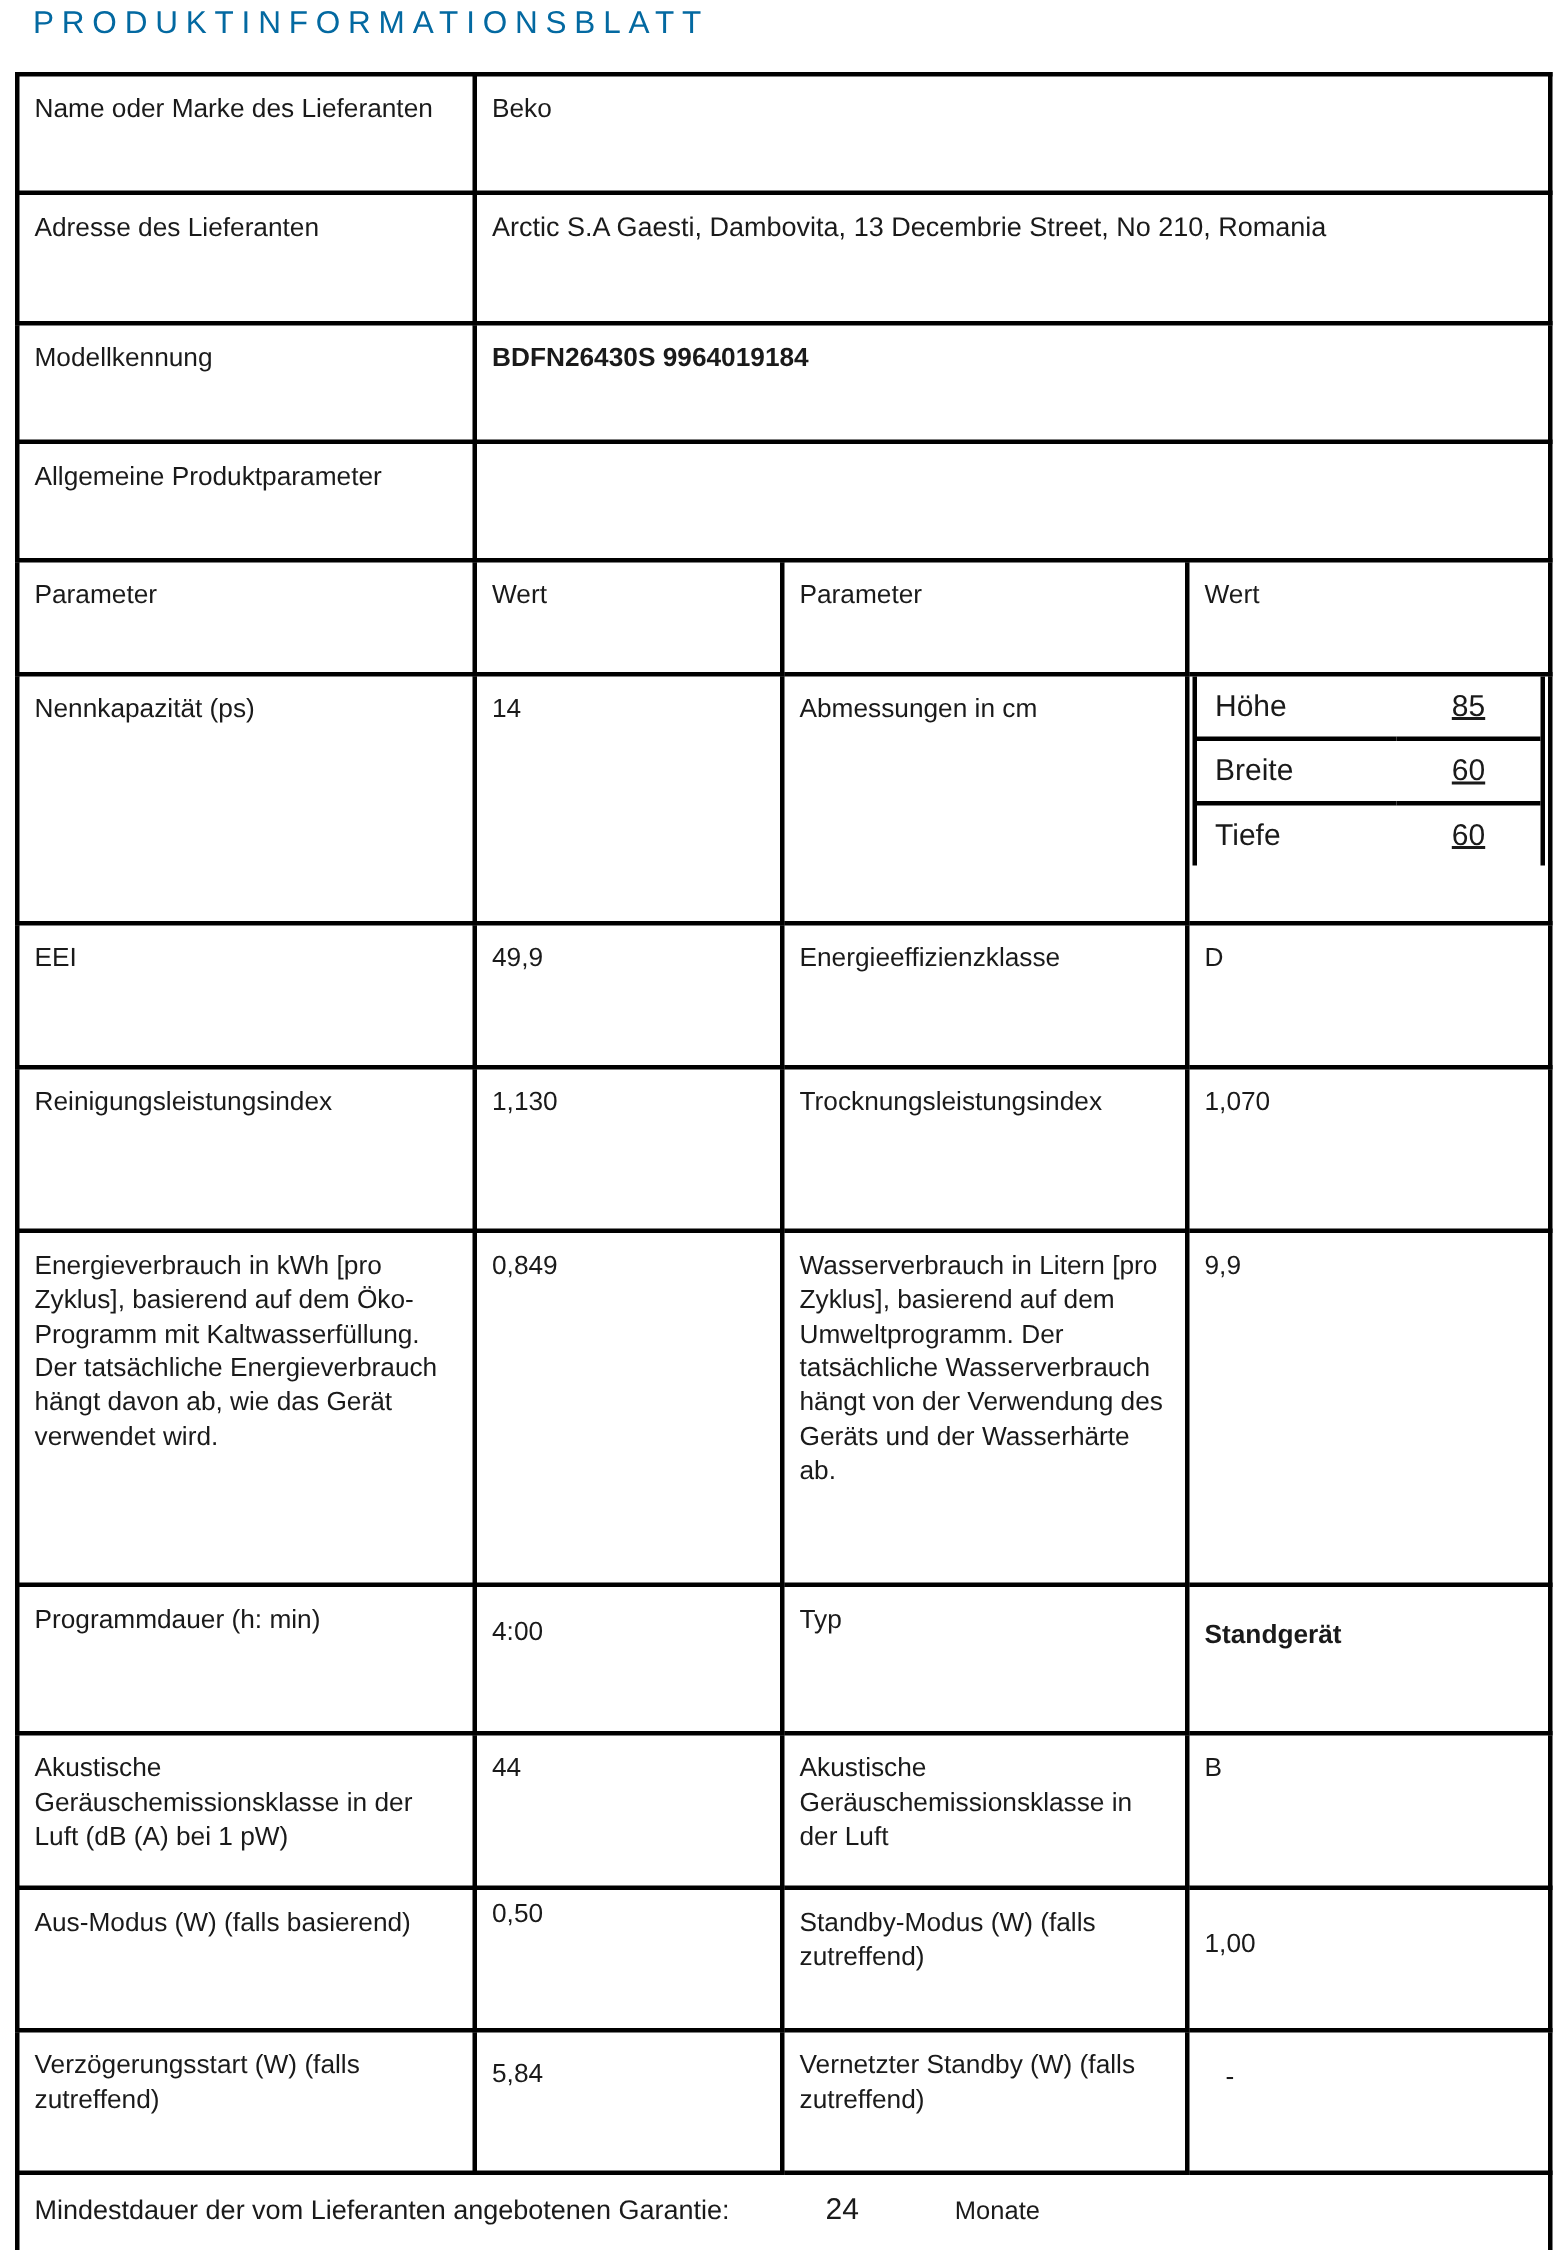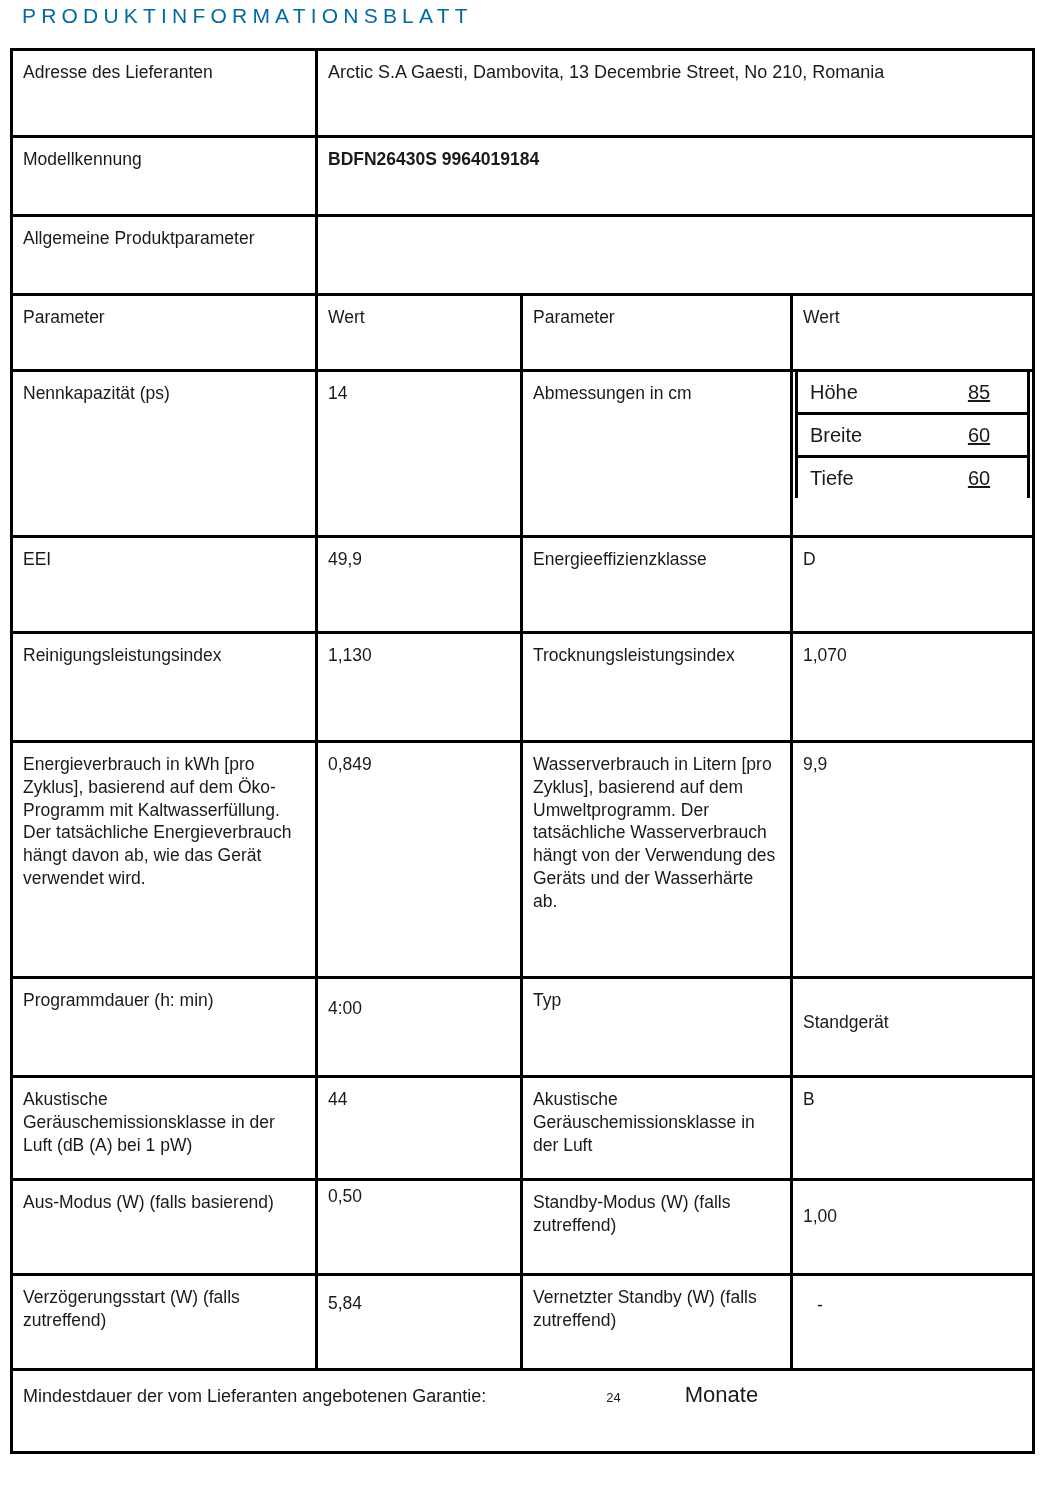--- a/index.html
+++ b/index.html
@@ -90,39 +90,43 @@
   .val-ind { padding-left: 14px; }
   .val-sm { font-size: 17px; }
   .val-lg { font-size: 20px; }
 
   .guarantee-line {
     display: flex;
     align-items: baseline;
     font-size: 18px;
   }
   .g-label { }
-  .g-num { margin-left: 120px; font-size: 13px;}
-  .g-unit { margin-left: 64px; font-size: 22px;}
+  .g-num { margin-left: 64px; font-size: 20px;}
+  .g-unit { margin-left: 64px; font-size: 17px;}
 </style>
 </head>
 <body>
 
 <div class="page">
 
   <div class="doc-title">PRODUKTINFORMATIONSBLATT</div>
 
   <table class="pif">
     <colgroup>
       <col class="c1">
         <col class="c2">
         <col class="c3">
         <col class="c4">
     </colgroup>
     <tbody>
 
+      <tr>
+        <td style="height:58px;">Name oder Marke des Lieferanten</td>
+        <td colspan="3" class="big">Beko</td>
+      </tr>
 
       <tr>
         <td class="pad-top-2" style="height:66px;">Adresse des Lieferanten</td>
         <td colspan="3" style="font-size:18px;">Arctic S.A  Gaesti, Dambovita, 13 Decembrie Street, No 210, Romania</td>
       </tr>
 
       <tr>
         <td class="pad-top-2" style="height:58px;">Modellkennung</td>
         <td colspan="3" class="bold pad-top-2">BDFN26430S 9964019184</td>
       </tr>
@@ -183,21 +187,21 @@
         <td style="height:215px;">Energieverbrauch in kWh [pro Zyklus], basierend auf dem Öko-Programm mit Kaltwasserfüllung. Der tatsächliche Energieverbrauch hängt davon ab, wie das Gerät verwendet wird.</td>
         <td class="val-lg val-ind">0,849</td>
         <td>Wasserverbrauch in Litern [pro Zyklus], basierend auf dem Umweltprogramm. Der tatsächliche Wasserverbrauch hängt von der Verwendung des Geräts und der Wasserhärte ab.</td>
         <td class="val-lg">9,9</td>
       </tr>
 
       <tr>
         <td style="height:78px;">Programmdauer (h: min)</td>
         <td class="val-lg val-ind" style="padding-top:18px;">4:00</td>
         <td>Typ</td>
-        <td class="val-sm" style="padding-top:32px;">Standgerät</td>
+        <td class="val-sm" style="padding-top:20px;font-weight:bold;">Standgerät</td>
       </tr>
 
       <tr>
         <td style="height:82px;">Akustische Geräuschemissionsklasse in der Luft (dB (A) bei 1 pW)</td>
         <td class="val-lg val-ind">44</td>
         <td>Akustische Geräuschemissionsklasse in der Luft</td>
         <td class="val-sm">B</td>
       </tr>
 
       <tr>

